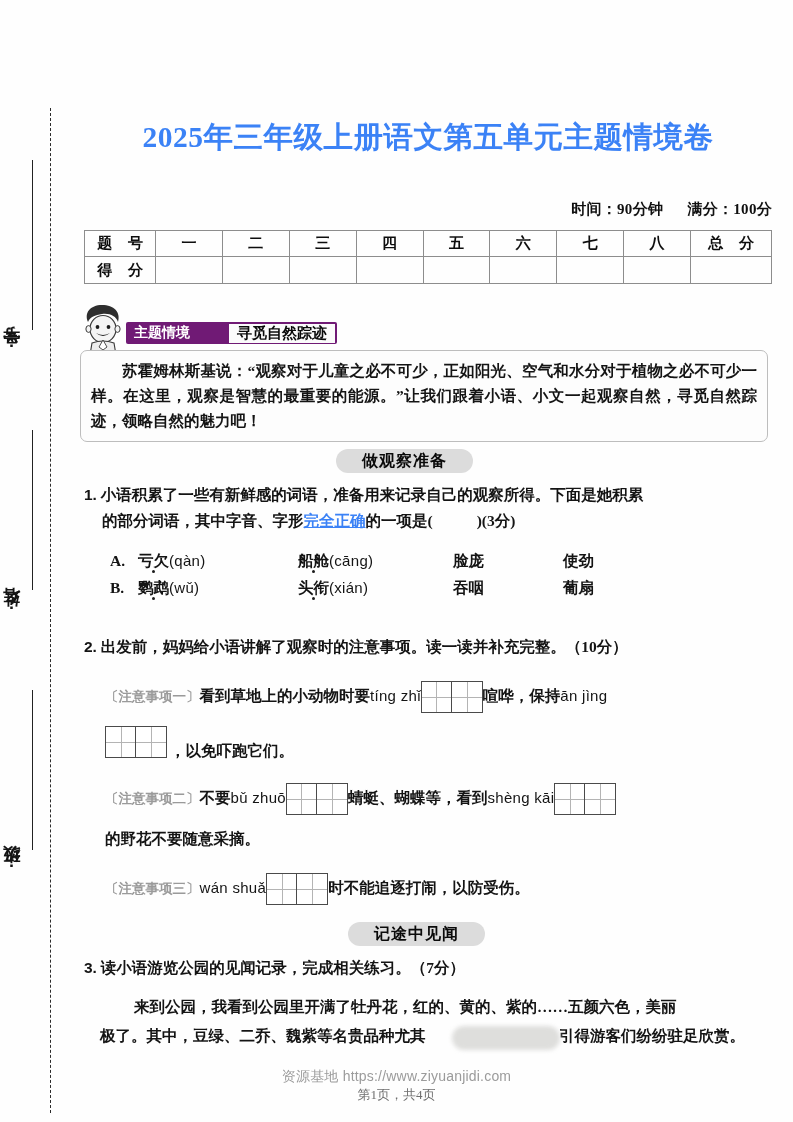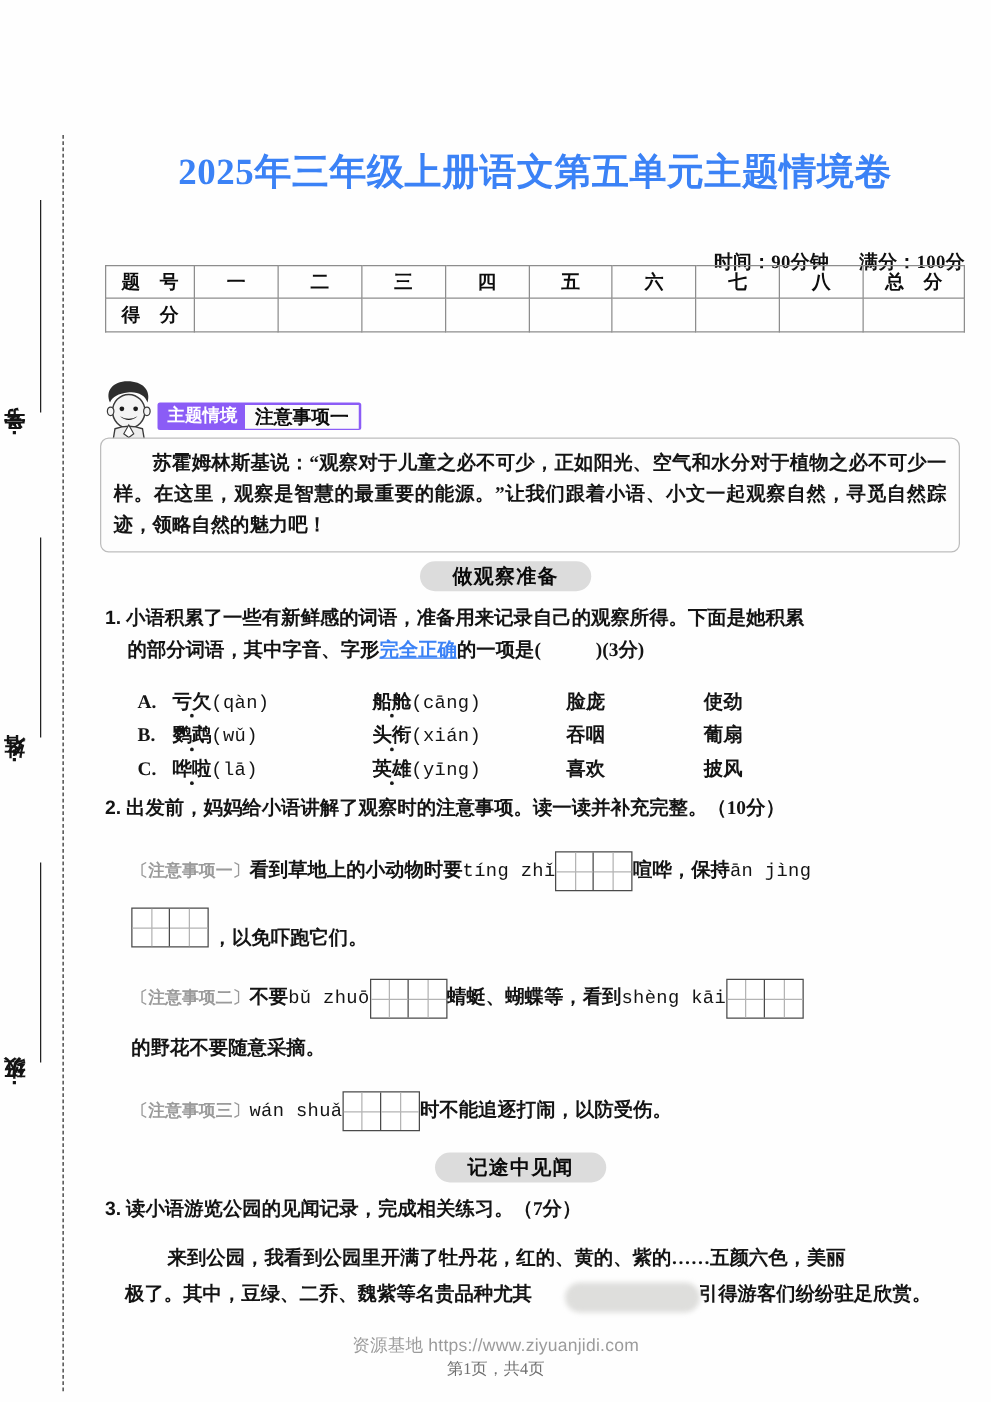--- a/index.html
+++ b/index.html
@@ -75,21 +75,21 @@
     font-size: 15px;
     font-weight: 700;
     letter-spacing: 0.3px;
     color: #101010;
   }
   #exam-meta .gap { display: inline-block; width: 16px; }
 
   
   #score-table {
     position: absolute;
-    left: 84px; top: 212px;
+    left: 84px; top: 230px;
     width: 688px;
     border-collapse: collapse;
     table-layout: fixed;
   }
   #score-table td {
     border: 1px solid #8d8d8d;
     height: 25px;
     text-align: center;
     vertical-align: middle;
     font-size: 15px;
@@ -111,22 +111,23 @@
     position: absolute;
     left: 0; top: 0;
     width: 46px; height: 52px;
   }
   #badge-row {
     position: absolute;
     left: 46px; top: 19px;
     height: 22px;
     display: flex;
     align-items: stretch;
-    background: #8b5cf6;
+    background: #701a75;
     border-radius: 2px;
+    gap: 33px;
   }
   #badge-label {
     color: #ffffff;
     font-family: "Liberation Sans", sans-serif;
     font-size: 14px;
     font-weight: 700;
     padding: 1px 6px 1px 8px;
     letter-spacing: 0px;
     display: flex;
     align-items: center;
@@ -191,21 +192,21 @@
     color: #141414;
     line-height: 1.68;
   }
   .q-num {
     font-family: "Liberation Sans", sans-serif;
     font-weight: 700;
     font-size: 15.5px;
   }
   .faded { color: #3b82f6; text-decoration: underline; }
   .pinyin {
-    font-family: Liberation Mono, monospace;
+    font-family: Liberation Sans, sans-serif;
     font-weight: 400;
     font-size: 15px;
     letter-spacing: 0.3px;
   }
   .note-tag {
     color: #9a9a9a;
     font-size: 13.5px;
     font-weight: 600;
     letter-spacing: 0px;
   }
@@ -359,21 +360,21 @@
       <ellipse cx="37.5" cy="26" rx="2.6" ry="3.4" fill="#f4f4f4" stroke="#3a3a3a" stroke-width="1"></ellipse>
       <circle cx="17.5" cy="24" r="1.9" fill="#1c1c1c"></circle>
       <circle cx="28.5" cy="24" r="1.9" fill="#1c1c1c"></circle>
       <path d="M16 30 Q23 36 30 30 Q23 34 16 30 Z" fill="#1c1c1c"></path>
       <path d="M12 40 Q23 36 34 40 L36 52 L10 52 Z" fill="#ededed" stroke="#3a3a3a" stroke-width="1.1"></path>
       <path d="M23 37 L19 44 L23 47 L27 44 Z" fill="#ffffff" stroke="#3a3a3a" stroke-width="0.9"></path>
     </svg>
 
     <div id="badge-row">
       <span id="badge-label">主题情境</span>
-      <span id="badge-value">注意事项一</span>
+      <span id="badge-value">寻觅自然踪迹</span>
     </div>
 
     <div id="intro-box">
       <div id="intro-text">苏霍姆林斯基说：“观察对于儿童之必不可少，正如阳光、空气和水分对于植物之必不可少一样。在这里，观察是智慧的最重要的能源。”让我们跟着小语、小文一起观察自然，寻觅自然踪迹，领略自然的魅力吧！</div>
     </div>
   </div>
 
   <div class="section-pill" style="left:336px; top:449px;">做观察准备</div>
 
   <div class="q-block" style="left:84px; top:482px; width:690px;">
@@ -387,23 +388,20 @@
   </div>
 
   <div class="opt-row" style="left:110px; top:551px;">
     <span class="opt-letter">A.</span><span class="opt-c1"><span class="dotted-u">亏欠</span><span class="pinyin">(qàn)</span></span><span class="opt-c2"><span class="dotted-u">船舱</span><span class="pinyin">(cāng)</span></span><span class="opt-c3">脸庞</span><span>使劲</span>
   </div>
 
   <div class="opt-row" style="left:110px; top:578px;">
     <span class="opt-letter">B.</span><span class="opt-c1"><span class="dotted-u">鹦鹉</span><span class="pinyin">(wǔ)</span></span><span class="opt-c2"><span class="dotted-u">头衔</span><span class="pinyin">(xián)</span></span><span class="opt-c3">吞咽</span><span>葡扇</span>
   </div>
 
-  <div class="opt-row" style="left:110px; top:605px;">
-    <span class="opt-letter">C.</span><span class="opt-c1"><span class="dotted-u">哗啦</span><span class="pinyin">(lā)</span></span><span class="opt-c2"><span class="dotted-u">英雄</span><span class="pinyin">(yīng)</span></span><span class="opt-c3">喜欢</span><span>披风</span>
-  </div>
 
   <div class="q-block" style="left:84px; top:634px; width:690px;">
     <span class="q-num">2.</span>
     <span>出发前，妈妈给小语讲解了观察时的注意事项。读一读并补充完整。（10分）</span>
   </div>
 
   <div class="q-block" style="left:105px; top:681px; width:680px;">
     <span class="note-tag">〔注意事项一〕</span><span>看到草地上的小动物时要</span><span class="pinyin">tíng zhǐ</span><span class="tzg">
         <span class="cell"></span>
         <span class="cell"></span>

